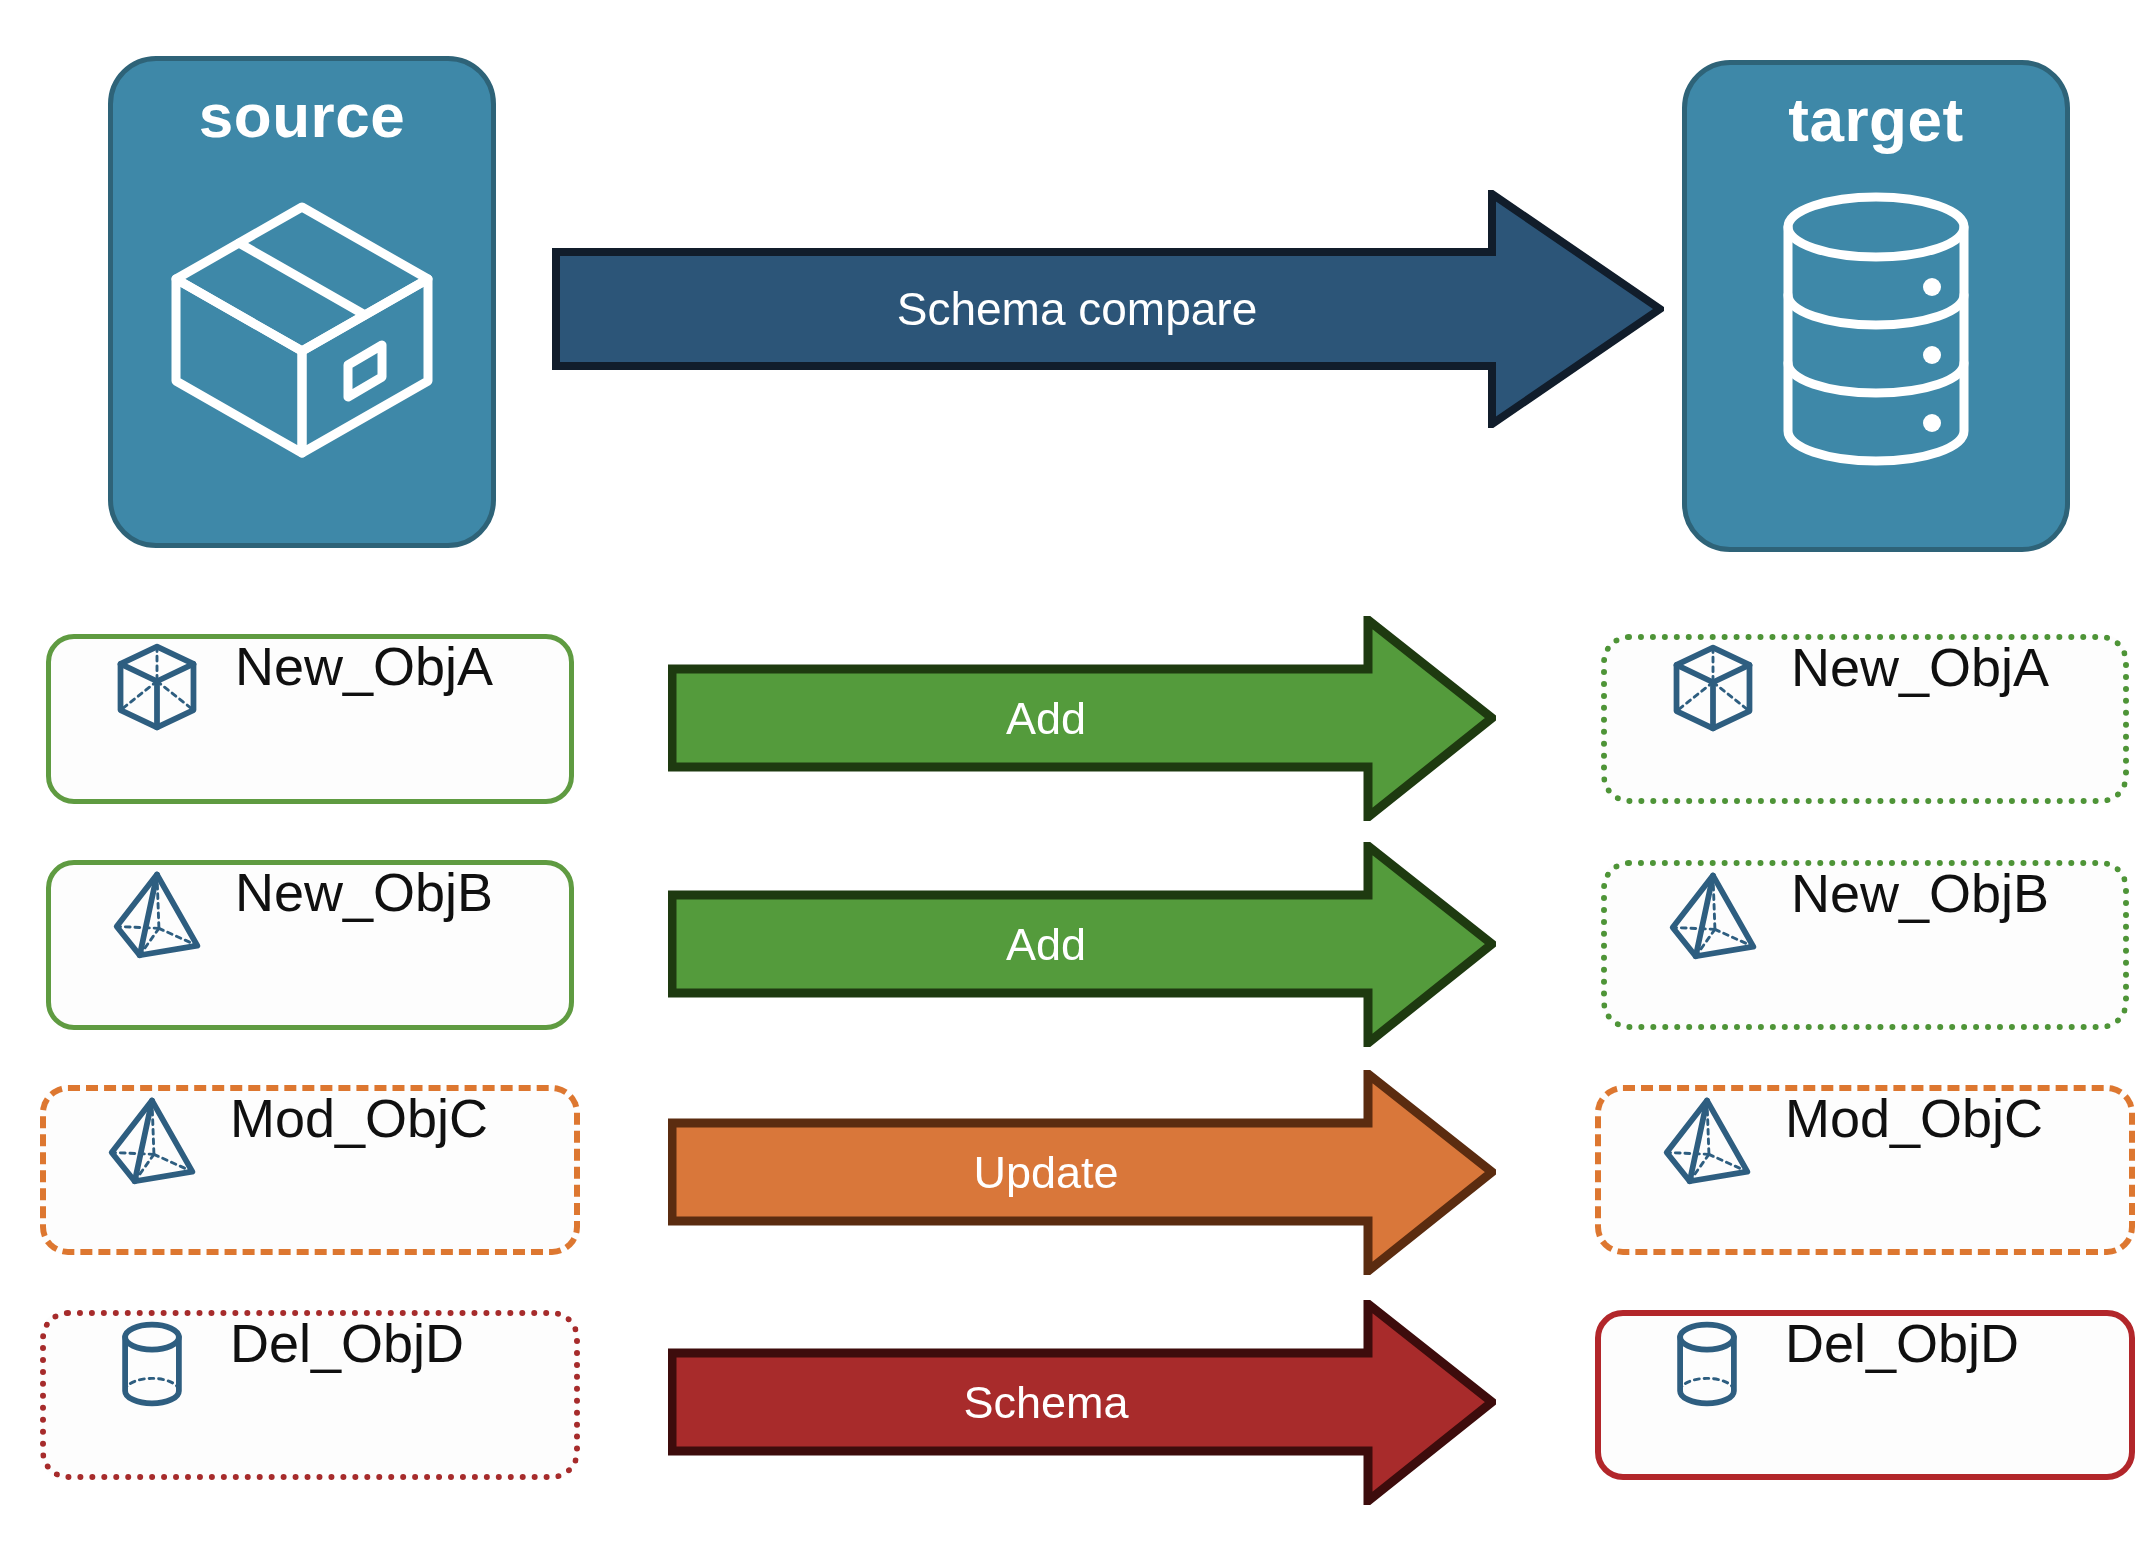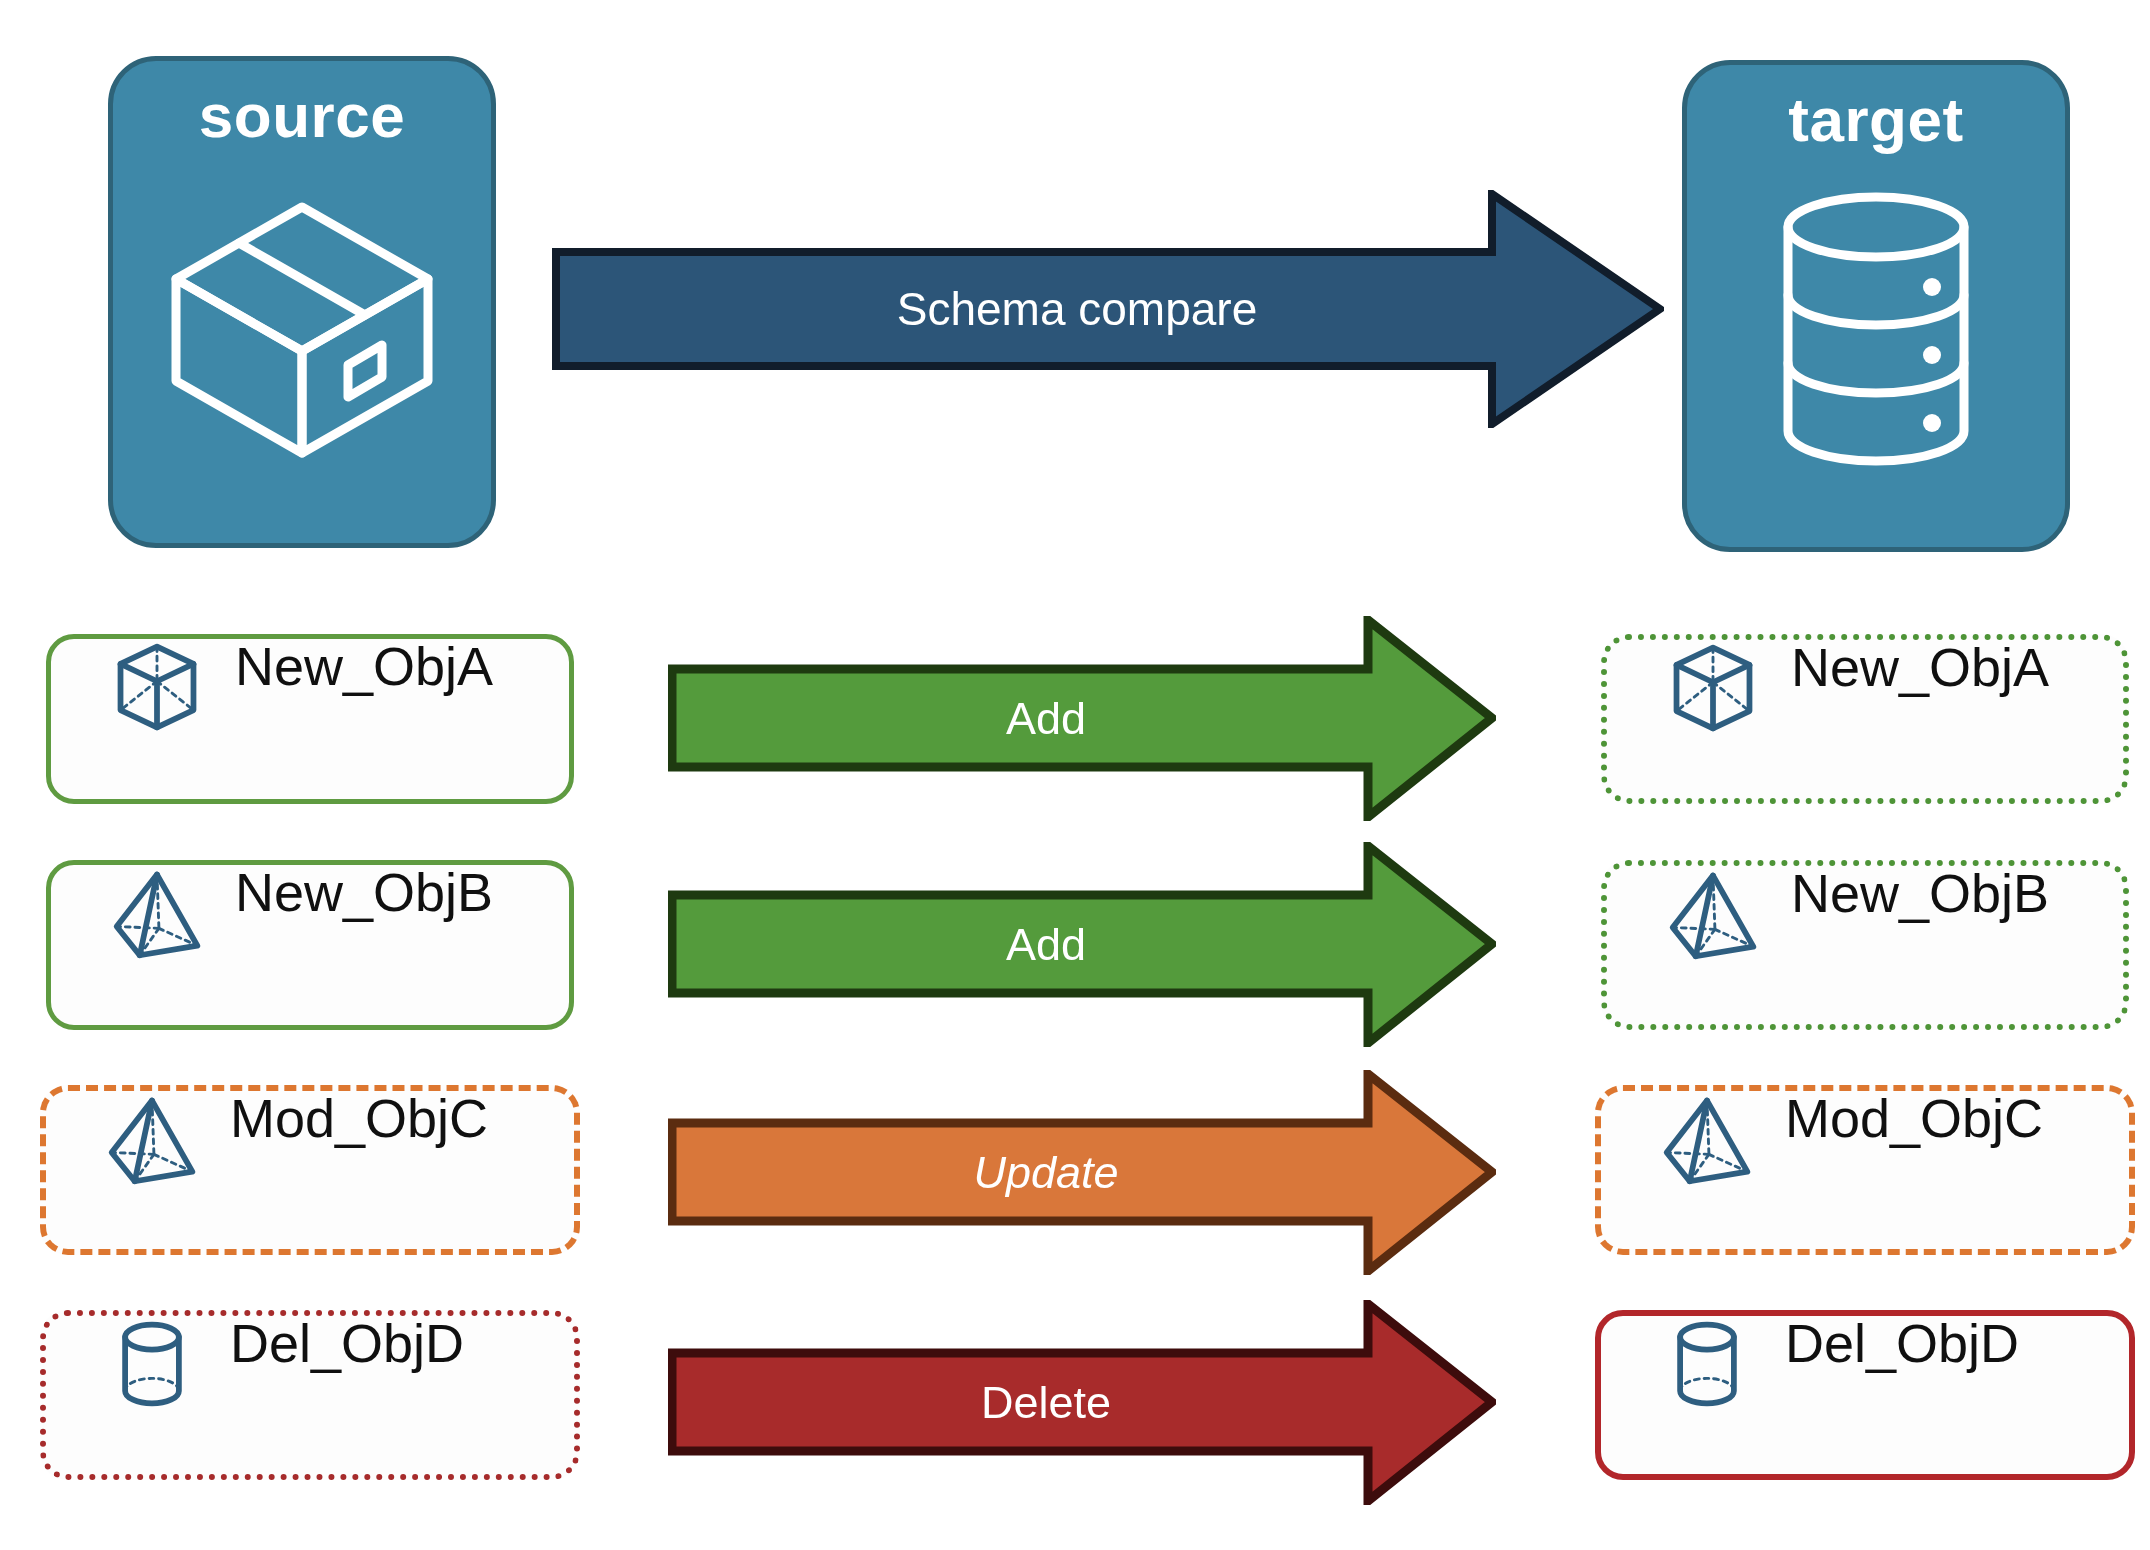--- a/index.html
+++ b/index.html
@@ -268,21 +268,21 @@
           <line x1="50" y1="10" x2="52" y2="66"></line>
           <line x1="52" y1="66" x2="8" y2="64"></line>
           <line x1="52" y1="66" x2="92" y2="84"></line>
           <line x1="52" y1="66" x2="32" y2="94"></line>
         </g>
       </svg>
     </div>
     <div class="obj-label">Mod_ObjC</div>
   </div>
 
-  <div class="row-arrow" style="left:668px; top:1070px;font-style:italic;">
+  <div class="row-arrow" style="left:668px; top:1070px;">
     <svg viewBox="0 0 828 205" width="828" height="205" preserveAspectRatio="none" aria-hidden="true">
       <polygon points="4,53 700,53 700,4 824,102 700,201 700,151 4,151" fill="#D9773A" stroke="#5B2C10" stroke-width="9" stroke-linejoin="miter"></polygon>
     </svg>
     <div class="arrow-label">Update</div>
   </div>
 
   <div class="obj-card bd-orange-dash" style="left:1595px; top:1085px; width:540px; height:170px;">
     <div class="obj-icon">
       <svg viewBox="0 0 100 100" width="96" height="96" aria-hidden="true">
         <g fill="none" stroke="#2E5E80" stroke-width="6" stroke-linejoin="round" stroke-linecap="round">
@@ -312,21 +312,21 @@
         </g>
       </svg>
     </div>
     <div class="obj-label">Del_ObjD</div>
   </div>
 
   <div class="row-arrow" style="left:668px; top:1300px;">
     <svg viewBox="0 0 828 205" width="828" height="205" preserveAspectRatio="none" aria-hidden="true">
       <polygon points="4,53 700,53 700,4 824,102 700,201 700,151 4,151" fill="#A82B2B" stroke="#3D0C0C" stroke-width="9" stroke-linejoin="miter"></polygon>
     </svg>
-    <div class="arrow-label">Delete</div>
+    <div class="arrow-label">Schema</div>
   </div>
 
   <div class="obj-card bd-red-solid" style="left:1595px; top:1310px; width:540px; height:170px;">
     <div class="obj-icon">
       <svg viewBox="0 0 100 100" width="96" height="96" aria-hidden="true">
         <g fill="none" stroke="#2E5E80" stroke-width="6" stroke-linejoin="round" stroke-linecap="round">
           <path d="M22,22 L22,78 A28,13 0 0 0 78,78 L78,22"></path>
           <ellipse cx="50" cy="22" rx="28" ry="13"></ellipse>
         </g>
         <g fill="none" stroke="#2E5E80" stroke-width="3" stroke-dasharray="5 5" stroke-linecap="round">

